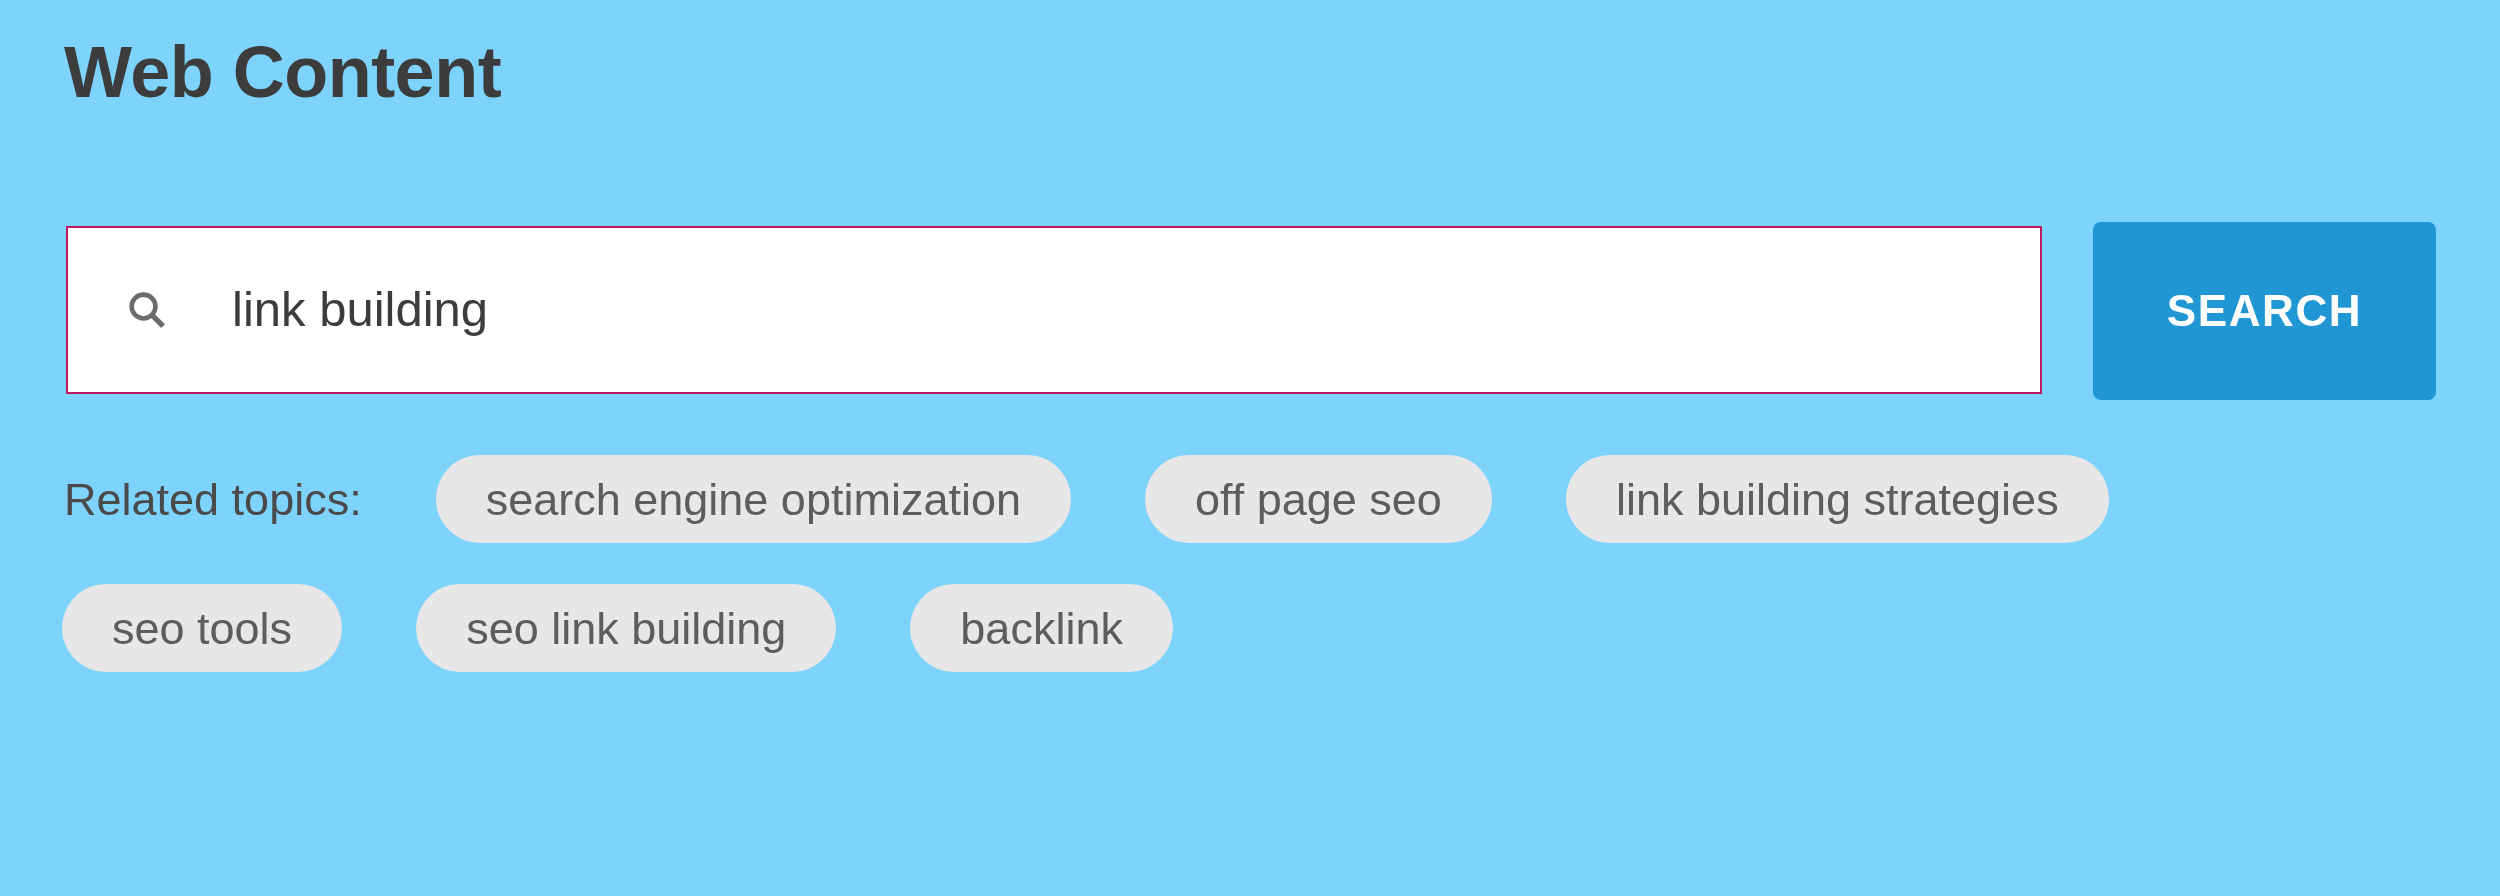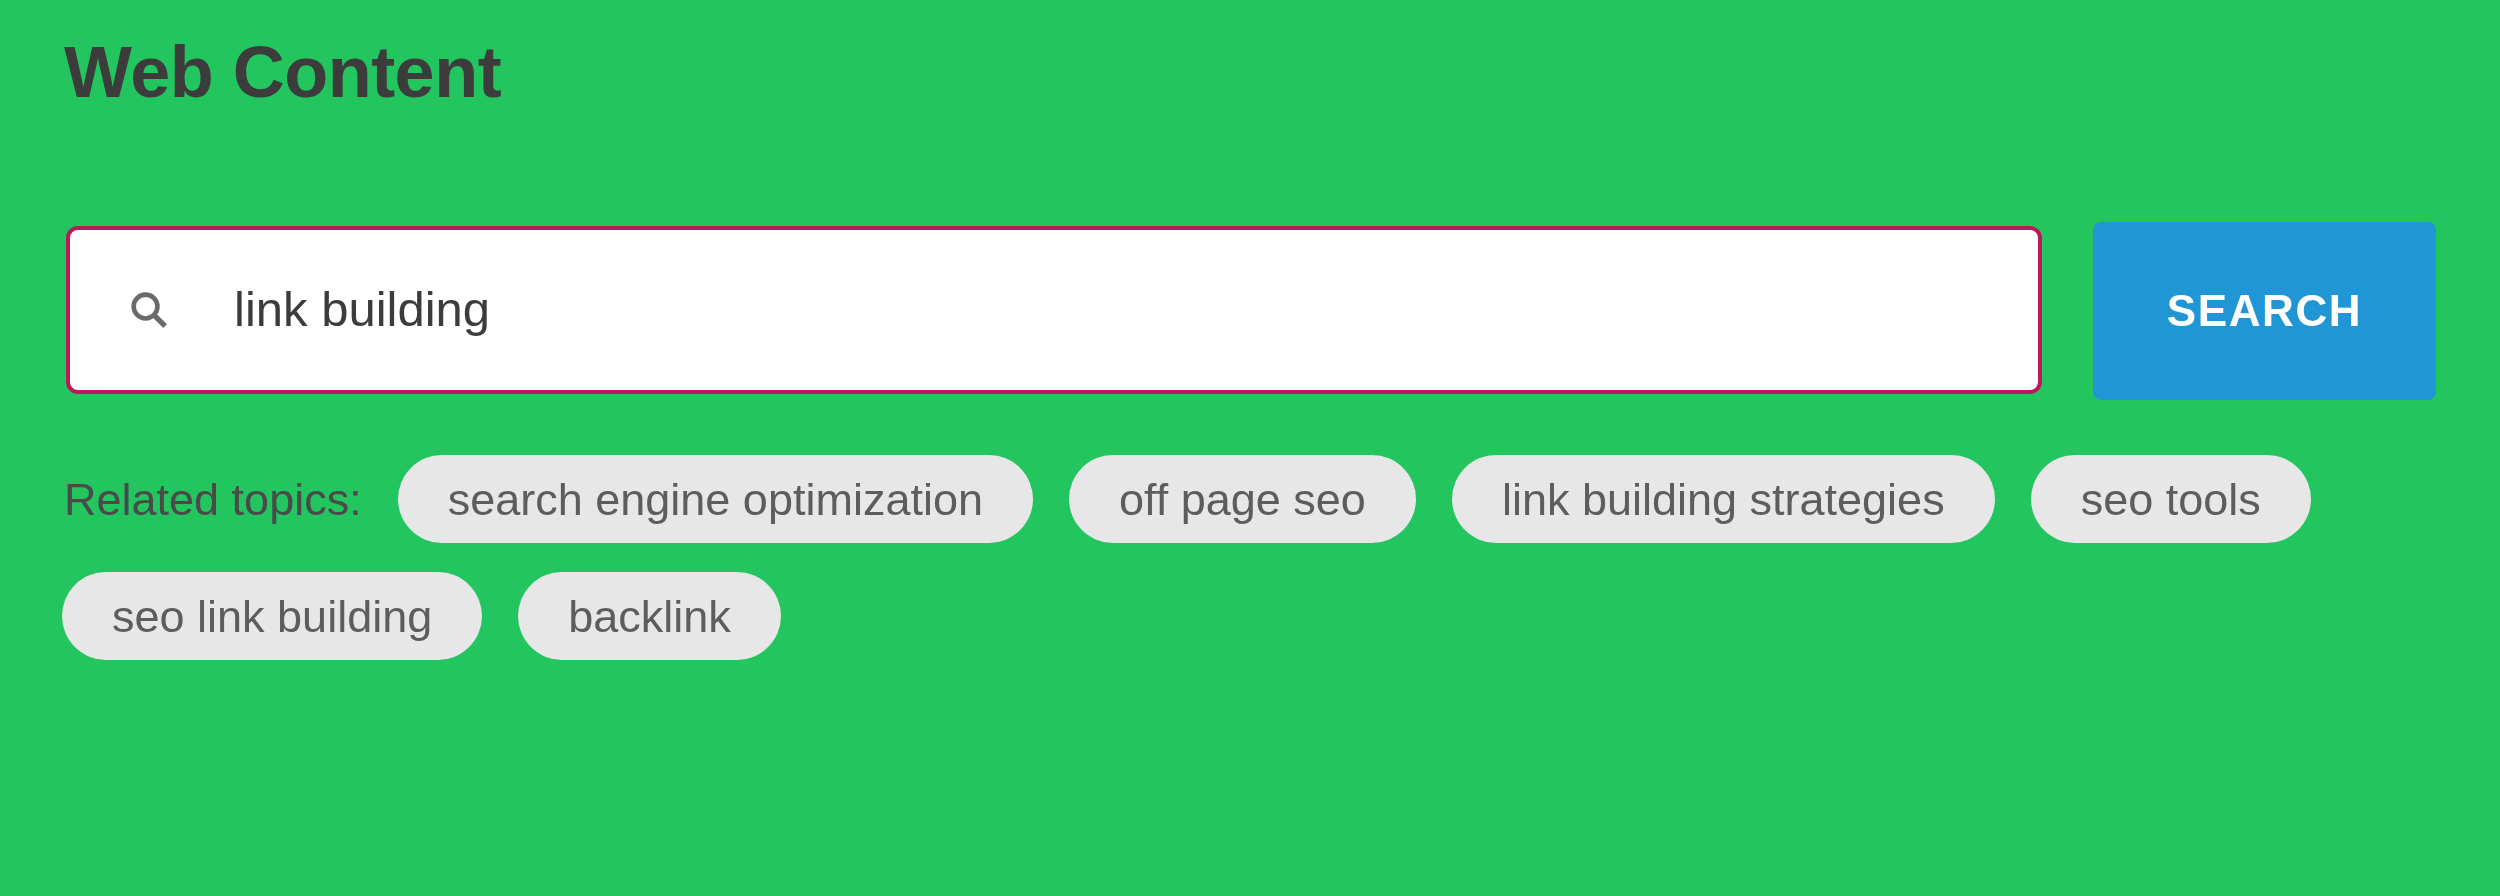--- a/index.html
+++ b/index.html
@@ -12,21 +12,21 @@
     background: #f7f7f7;
     font-family: "Liberation Sans", sans-serif;
     -webkit-font-smoothing: antialiased;
     overflow: hidden;
   }
 
   .page {
     position: relative;
     width: 2500px;
     height: 896px;
-    background: #22c55e;
+    background: #7dd3fc;
     box-sizing: border-box;
     padding: 0 0 0 66px;
   }
 
   
   .page-title {
     position: absolute;
     left: 64px;
     top: 36px;
     margin: 0;
@@ -48,22 +48,22 @@
   }
 
   .search-field {
     position: absolute;
     left: 0;
     top: 4px;
     width: 1976px;
     height: 168px;
     box-sizing: border-box;
     background: #ffffff;
-    border: 4px solid #be185d;
-    border-radius: 12px;
+    border: 2px solid #be185d;
+    border-radius: 0;
     display: flex;
     align-items: center;
     padding: 0 26px;
   }
 
   .search-icon {
     flex: 0 0 auto;
     width: 46px;
     height: 46px;
     margin-left: 30px;
@@ -117,20 +117,21 @@
   .related-section {
     position: absolute;
     left: 62px;
     top: 452px;
     width: 2380px;
     display: flex;
     flex-wrap: wrap;
     align-items: center;
     row-gap: 26px;
     column-gap: 0;
+    gap: 38px;
   }
 
   .related-label {
     font-size: 45px;
     line-height: 1;
     color: #4a4a4a;
     white-space: nowrap;
     margin: 0 36px 0 0;
     padding: 0 0 0 2px;
     align-self: center;

